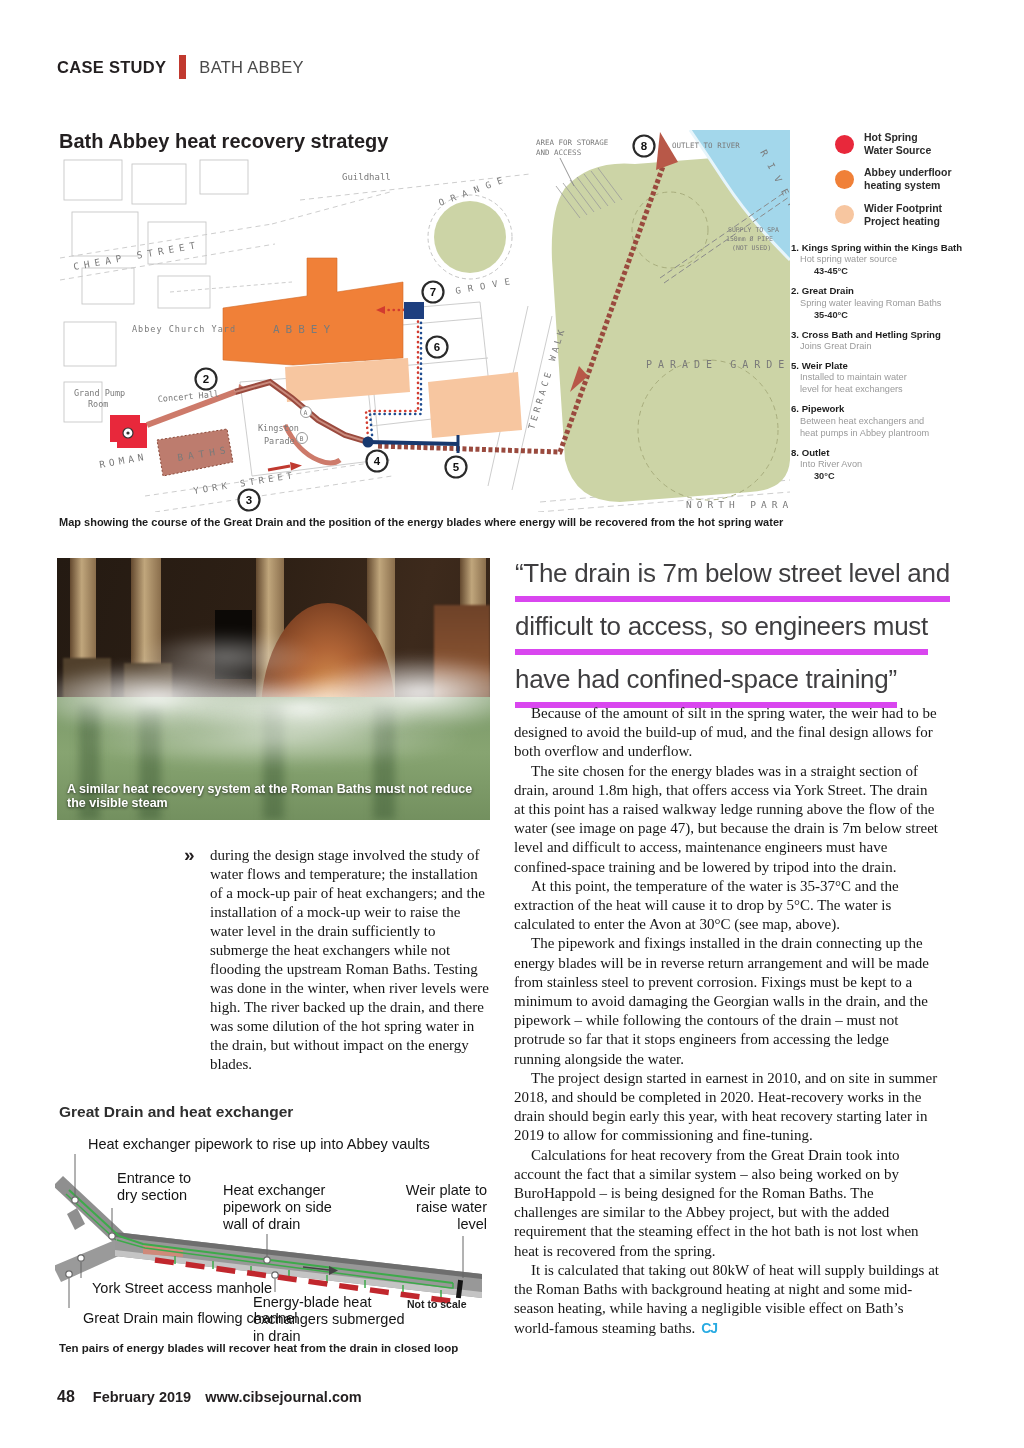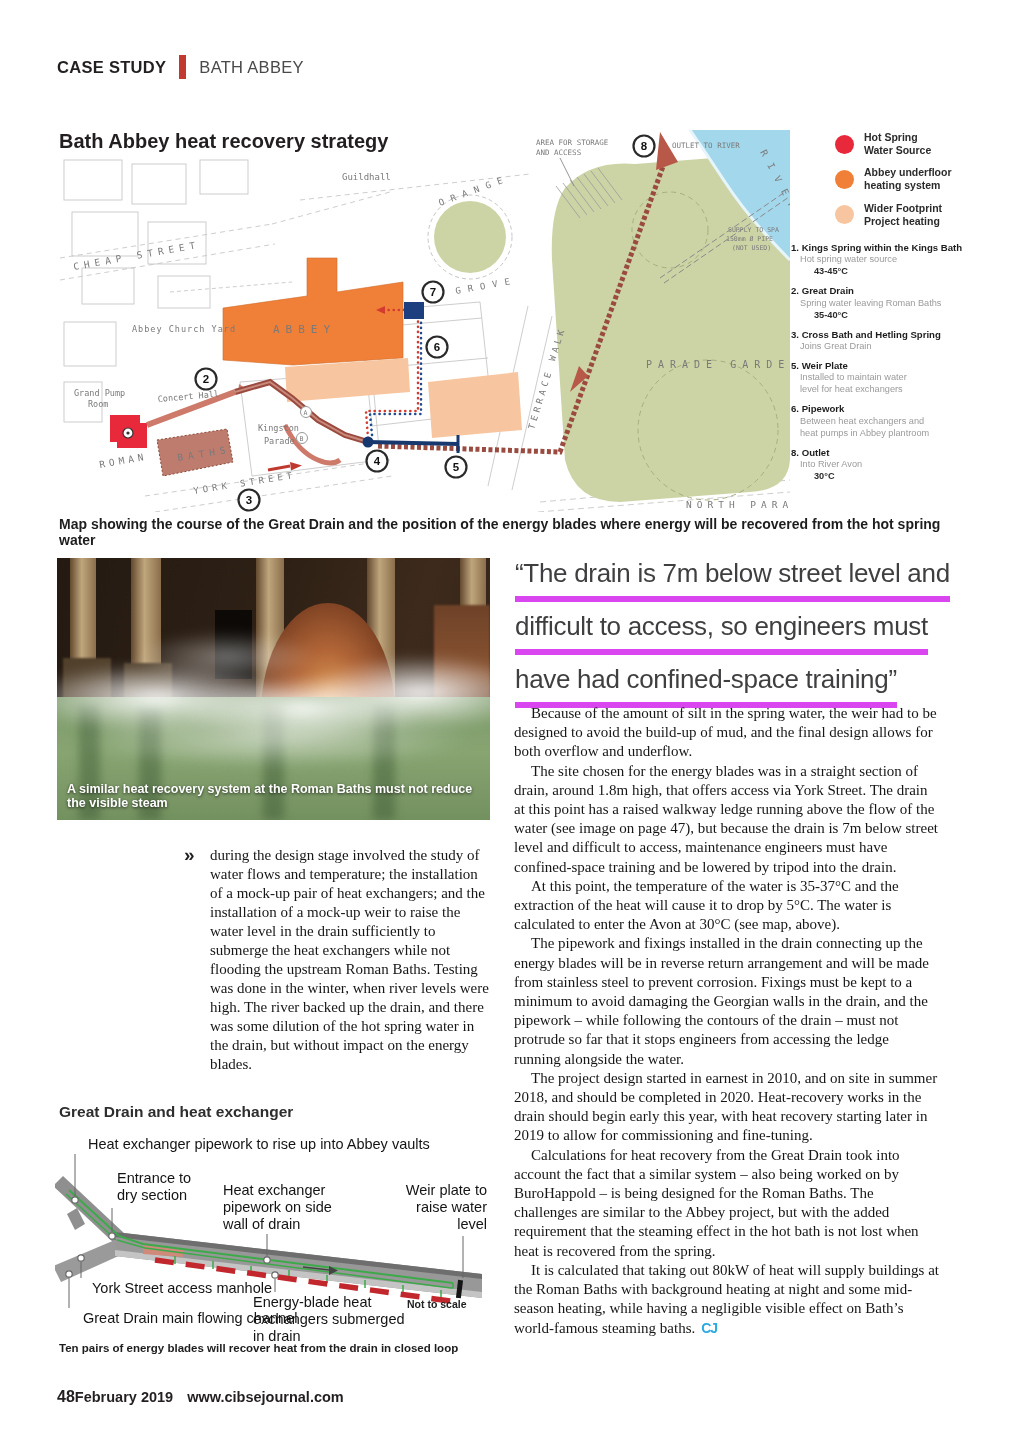--- a/index.html
+++ b/index.html
@@ -12,21 +12,21 @@
   
   .kicker { position:absolute; left:57px; top:55px; display:flex; align-items:center; }
   .kicker-label { font-size:16.5px; font-weight:bold; letter-spacing:.3px; color:#231f20; }
   .kicker-bar { width:7px; height:24px; background:#c1392f; margin:0 13px; }
   .kicker-topic { font-size:16.5px; color:#4a4a4a; letter-spacing:.3px; }
 
   
   .map-title { position:absolute; left:59px; top:130px; font-size:20px; font-weight:bold; color:#231f20; z-index:5; }
   .map-svg { position:absolute; left:60px; top:130px; z-index:1; }
   .mt { font-family:"DejaVu Sans Mono", monospace; fill:#7a7a7a; }
-  .map-caption { position:absolute; left:59px; top:516px; width:910px; font-size:14px; font-weight:bold; color:#1d1d1d; }
+  .map-caption { position:absolute; left:59px; top:516px; width:910px; font-size:11px; font-weight:bold; color:#1d1d1d; }
 
   
   .legend { position:absolute; left:791px; top:131px; width:176px; z-index:5; }
   .lg-swatch { display:flex; align-items:center; margin-bottom:9px;padding-left:44px; }
   .lg-dot { width:19px; height:19px; border-radius:50%; flex:0 0 19px; margin-right:10px; }
   .lg-lab { font-size:10.5px; font-weight:bold; color:#2b2b2b; line-height:1.25; }
   .legend-items { margin-top:14px; }
   .legend-item { margin-bottom:7px; }
   .li-title { font-size:9.6px; font-weight:bold; color:#1d1d1d; line-height:1.3; }
   .li-sub { font-size:9.2px; color:#9a9a9a; line-height:1.3; padding-left:9px; }
@@ -70,21 +70,21 @@
   
   .diagram-heading { position:absolute; left:59px; top:1103px; font-size:15.5px; color:#2e2e2e; }
   .diagram-wrap { position:absolute; left:55px; top:1128px; width:440px; height:212px; }
   .dg-label { position:absolute; font-size:14.5px; line-height:1.18; color:#141414; }
   .dg-right { text-align:right; }
   .dg-nts { position:absolute; font-size:10.5px; font-weight:bold; color:#222; }
   .diagram-caption { position:absolute; left:59px; top:1342px; width:450px; font-size:11.5px; font-weight:bold; color:#1d1d1d; }
 
   
   .footer { position:absolute; left:57px; top:1388px; display:flex; align-items:baseline; }
-  .f-num { font-size:16px; font-weight:bold; color:#231f20; }
+  .f-num { font-size:16px; font-weight:bold; color:#231f20; margin-right:18px; }
   .f-date { font-size:14.5px; font-weight:bold; color:#231f20; margin-right:14px; }
   .f-site { font-size:14.5px; font-weight:bold; color:#231f20; }
 </style>
 </head>
 <body>
 
 <div class="page">
 
   <header class="kicker">
     <span class="kicker-label">CASE STUDY</span>

